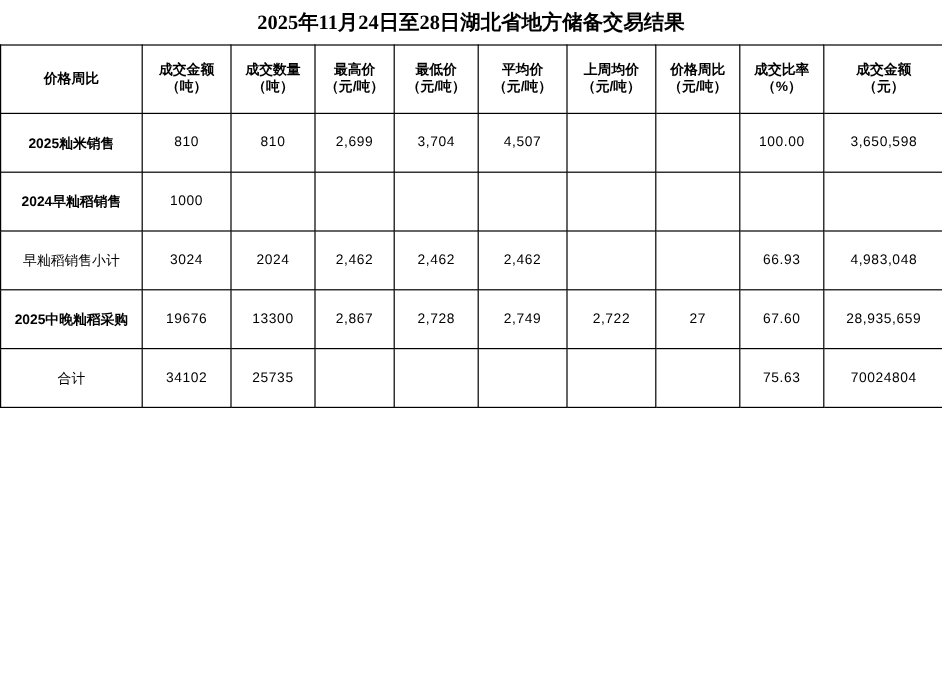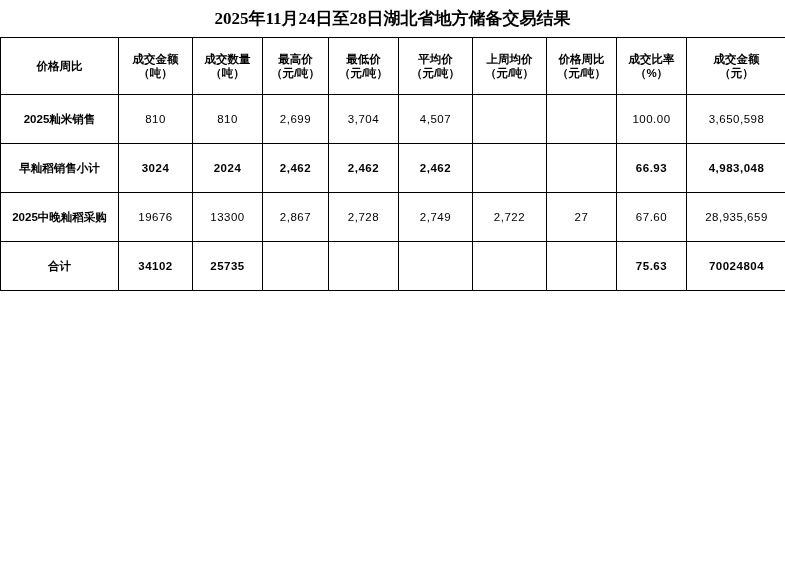--- a/index.html
+++ b/index.html
@@ -53,21 +53,21 @@
   }
   table.grid tbody td {
     height: 44px;
     font-size: 11.5px;
   }
   td.label {
     font-weight: bold;
     font-size: 11.5px;
   }
   tr.subtotal td, tr.total td {
-    font-weight: bold;
+    font-weight: normal;
   }
   .num {
     font-family: "Liberation Sans", sans-serif;
     letter-spacing: 0.5px;
   }
   .hdr-sub {
     display: block;
     font-weight: bold;
   }
   col.c0 { width: 118px; }
@@ -156,20 +156,32 @@
         <td class="num">3,704</td>
         <td class="num">4,507</td>
         <td class="num"></td>
         <td class="num"></td>
         <td class="num">100.00</td>
         <td class="num">3,650,598</td>
       </tr>
 
 
 
+      <tr>
+        <td class="label">2024早籼稻销售</td>
+        <td class="num">1000</td>
+        <td class="num"></td>
+        <td class="num"></td>
+        <td class="num"></td>
+        <td class="num"></td>
+        <td class="num"></td>
+        <td class="num"></td>
+        <td class="num"></td>
+        <td class="num"></td>
+      </tr>
 
       <tr class="subtotal">
         <td class="label">早籼稻销售小计</td>
         <td class="num">3024</td>
         <td class="num">2024</td>
         <td class="num">2,462</td>
         <td class="num">2,462</td>
         <td class="num">2,462</td>
         <td class="num"></td>
         <td class="num"></td>

